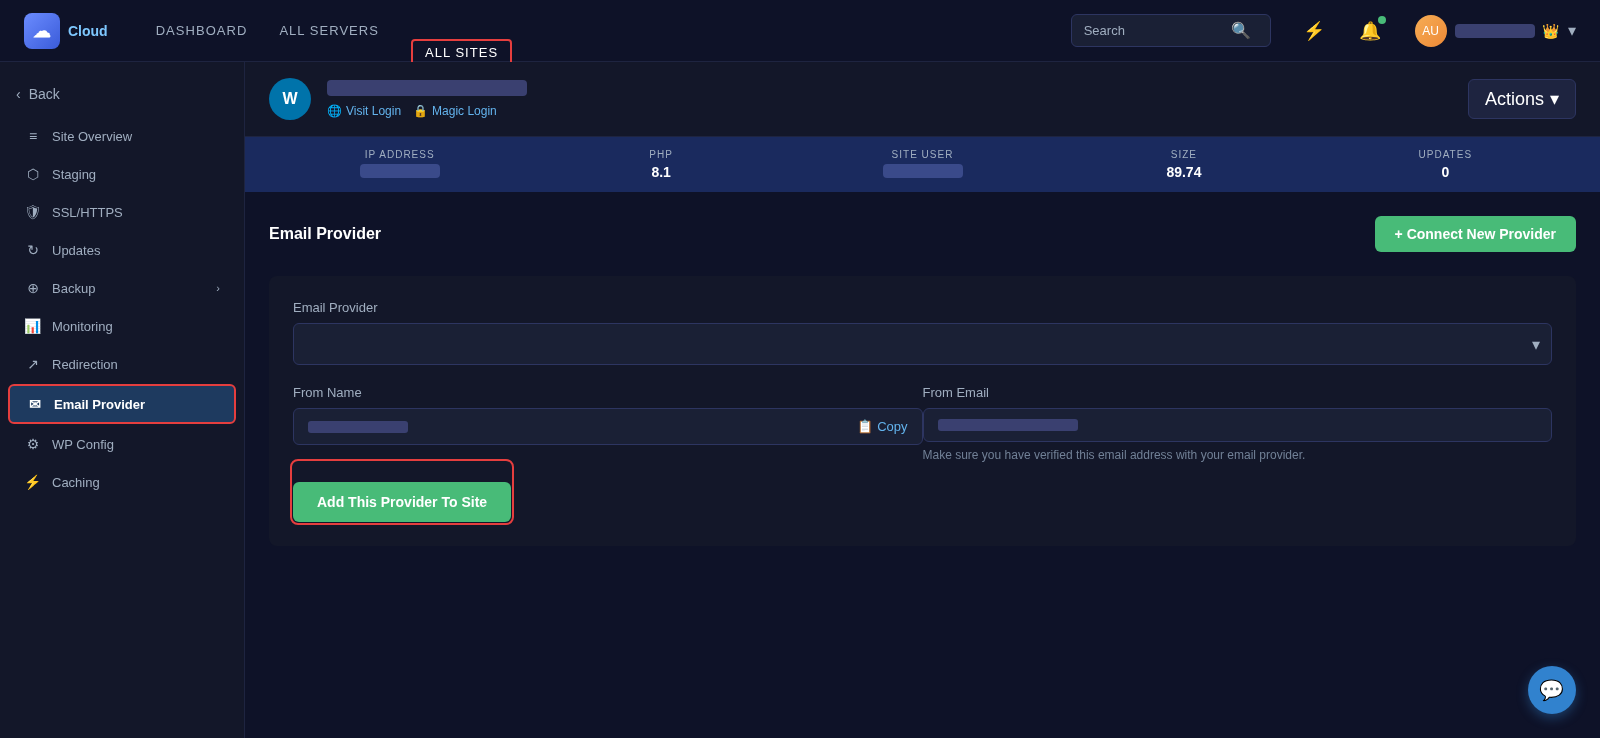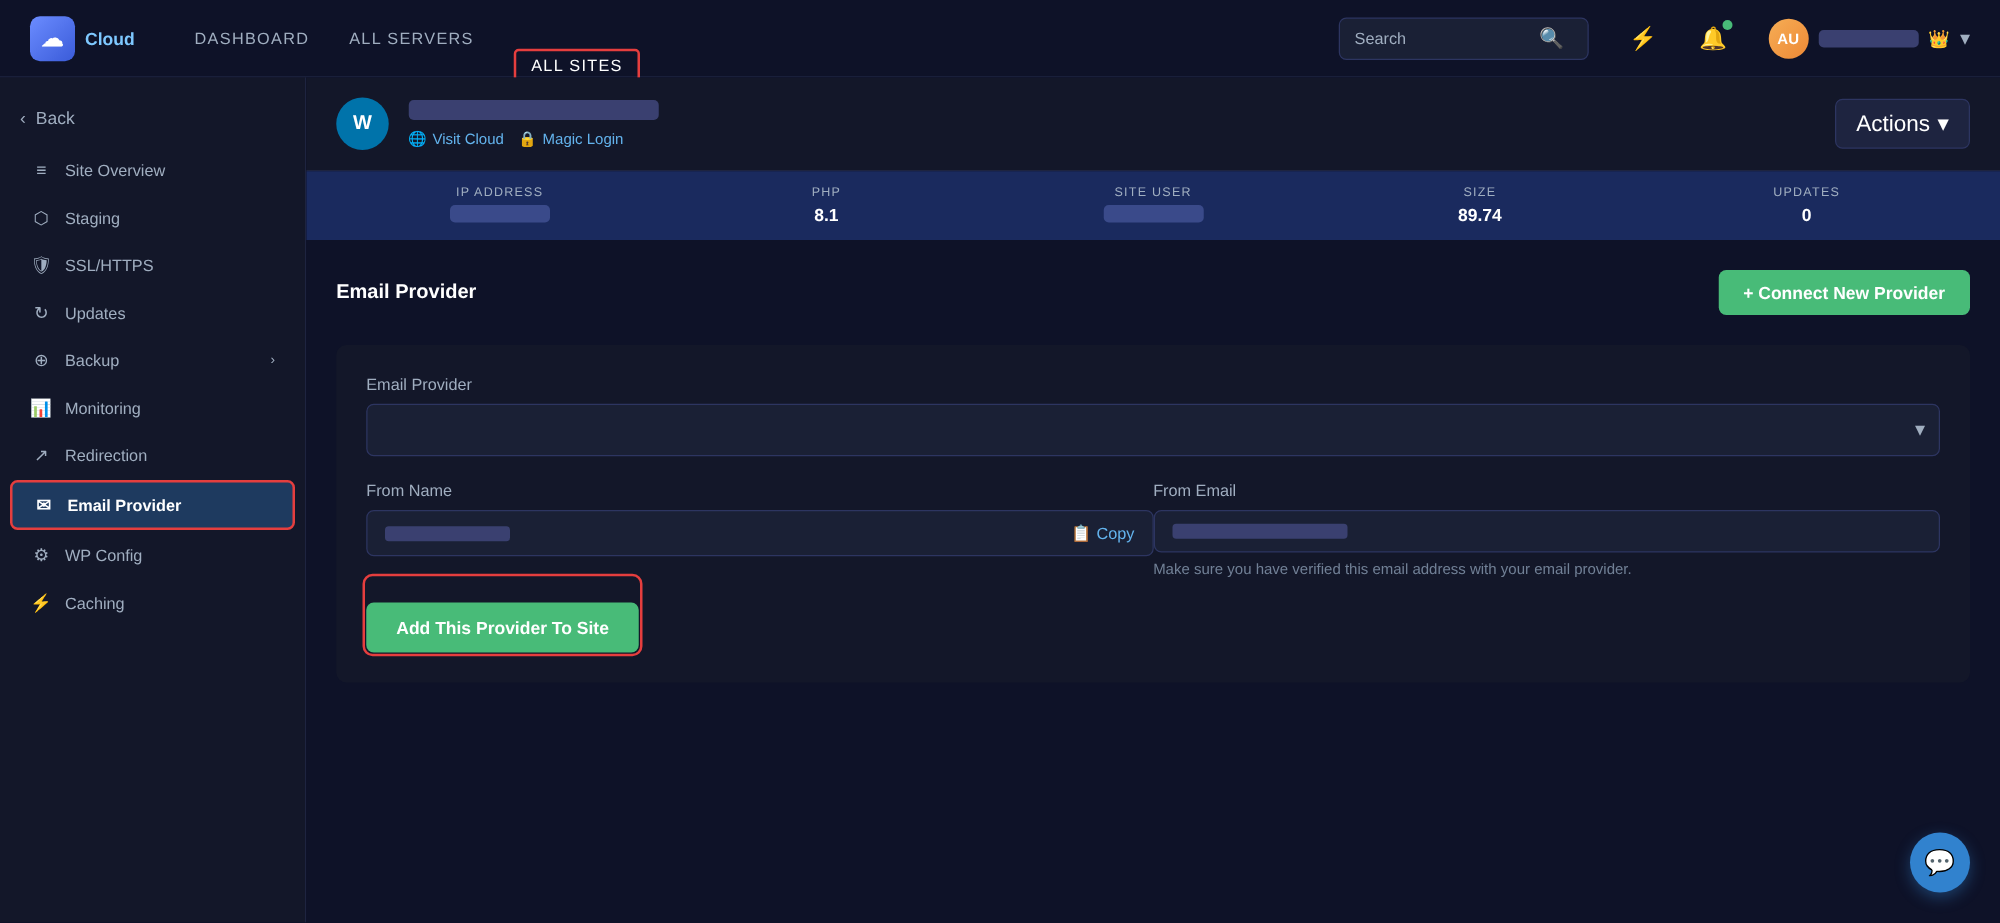--- a/index.html
+++ b/index.html
@@ -109,21 +109,21 @@
     }
     .avatar {
       width: 32px;
       height: 32px;
       background: linear-gradient(135deg, #f6ad55, #ed8936);
       border-radius: 50%;
       display: flex;
       align-items: center;
       justify-content: center;
       font-size: 12px;
-      font-weight: bold;
+      font-weight: normal;
       color: white;
     }
     .user-area {
       display: flex;
       align-items: center;
       gap: 8px;
       cursor: pointer;
     }
     .user-name-blur {
       width: 80px;
@@ -503,21 +503,21 @@
   <div class="content">
 
     <div class="site-header">
       <div class="site-info">
         <div class="wp-logo">W</div>
         <div>
           <div class="site-name-blur"></div>
           <div class="site-links">
             <span class="site-link">
               <span>🌐</span>
-              <span>Visit Cloud</span>
+              <span>Visit Login</span>
             </span>
             <span class="site-link">
               <span>🔒</span>
               <span>Magic Login</span>
             </span>
           </div>
         </div>
       </div>
       <button class="actions-btn">
         <span>Actions</span>

